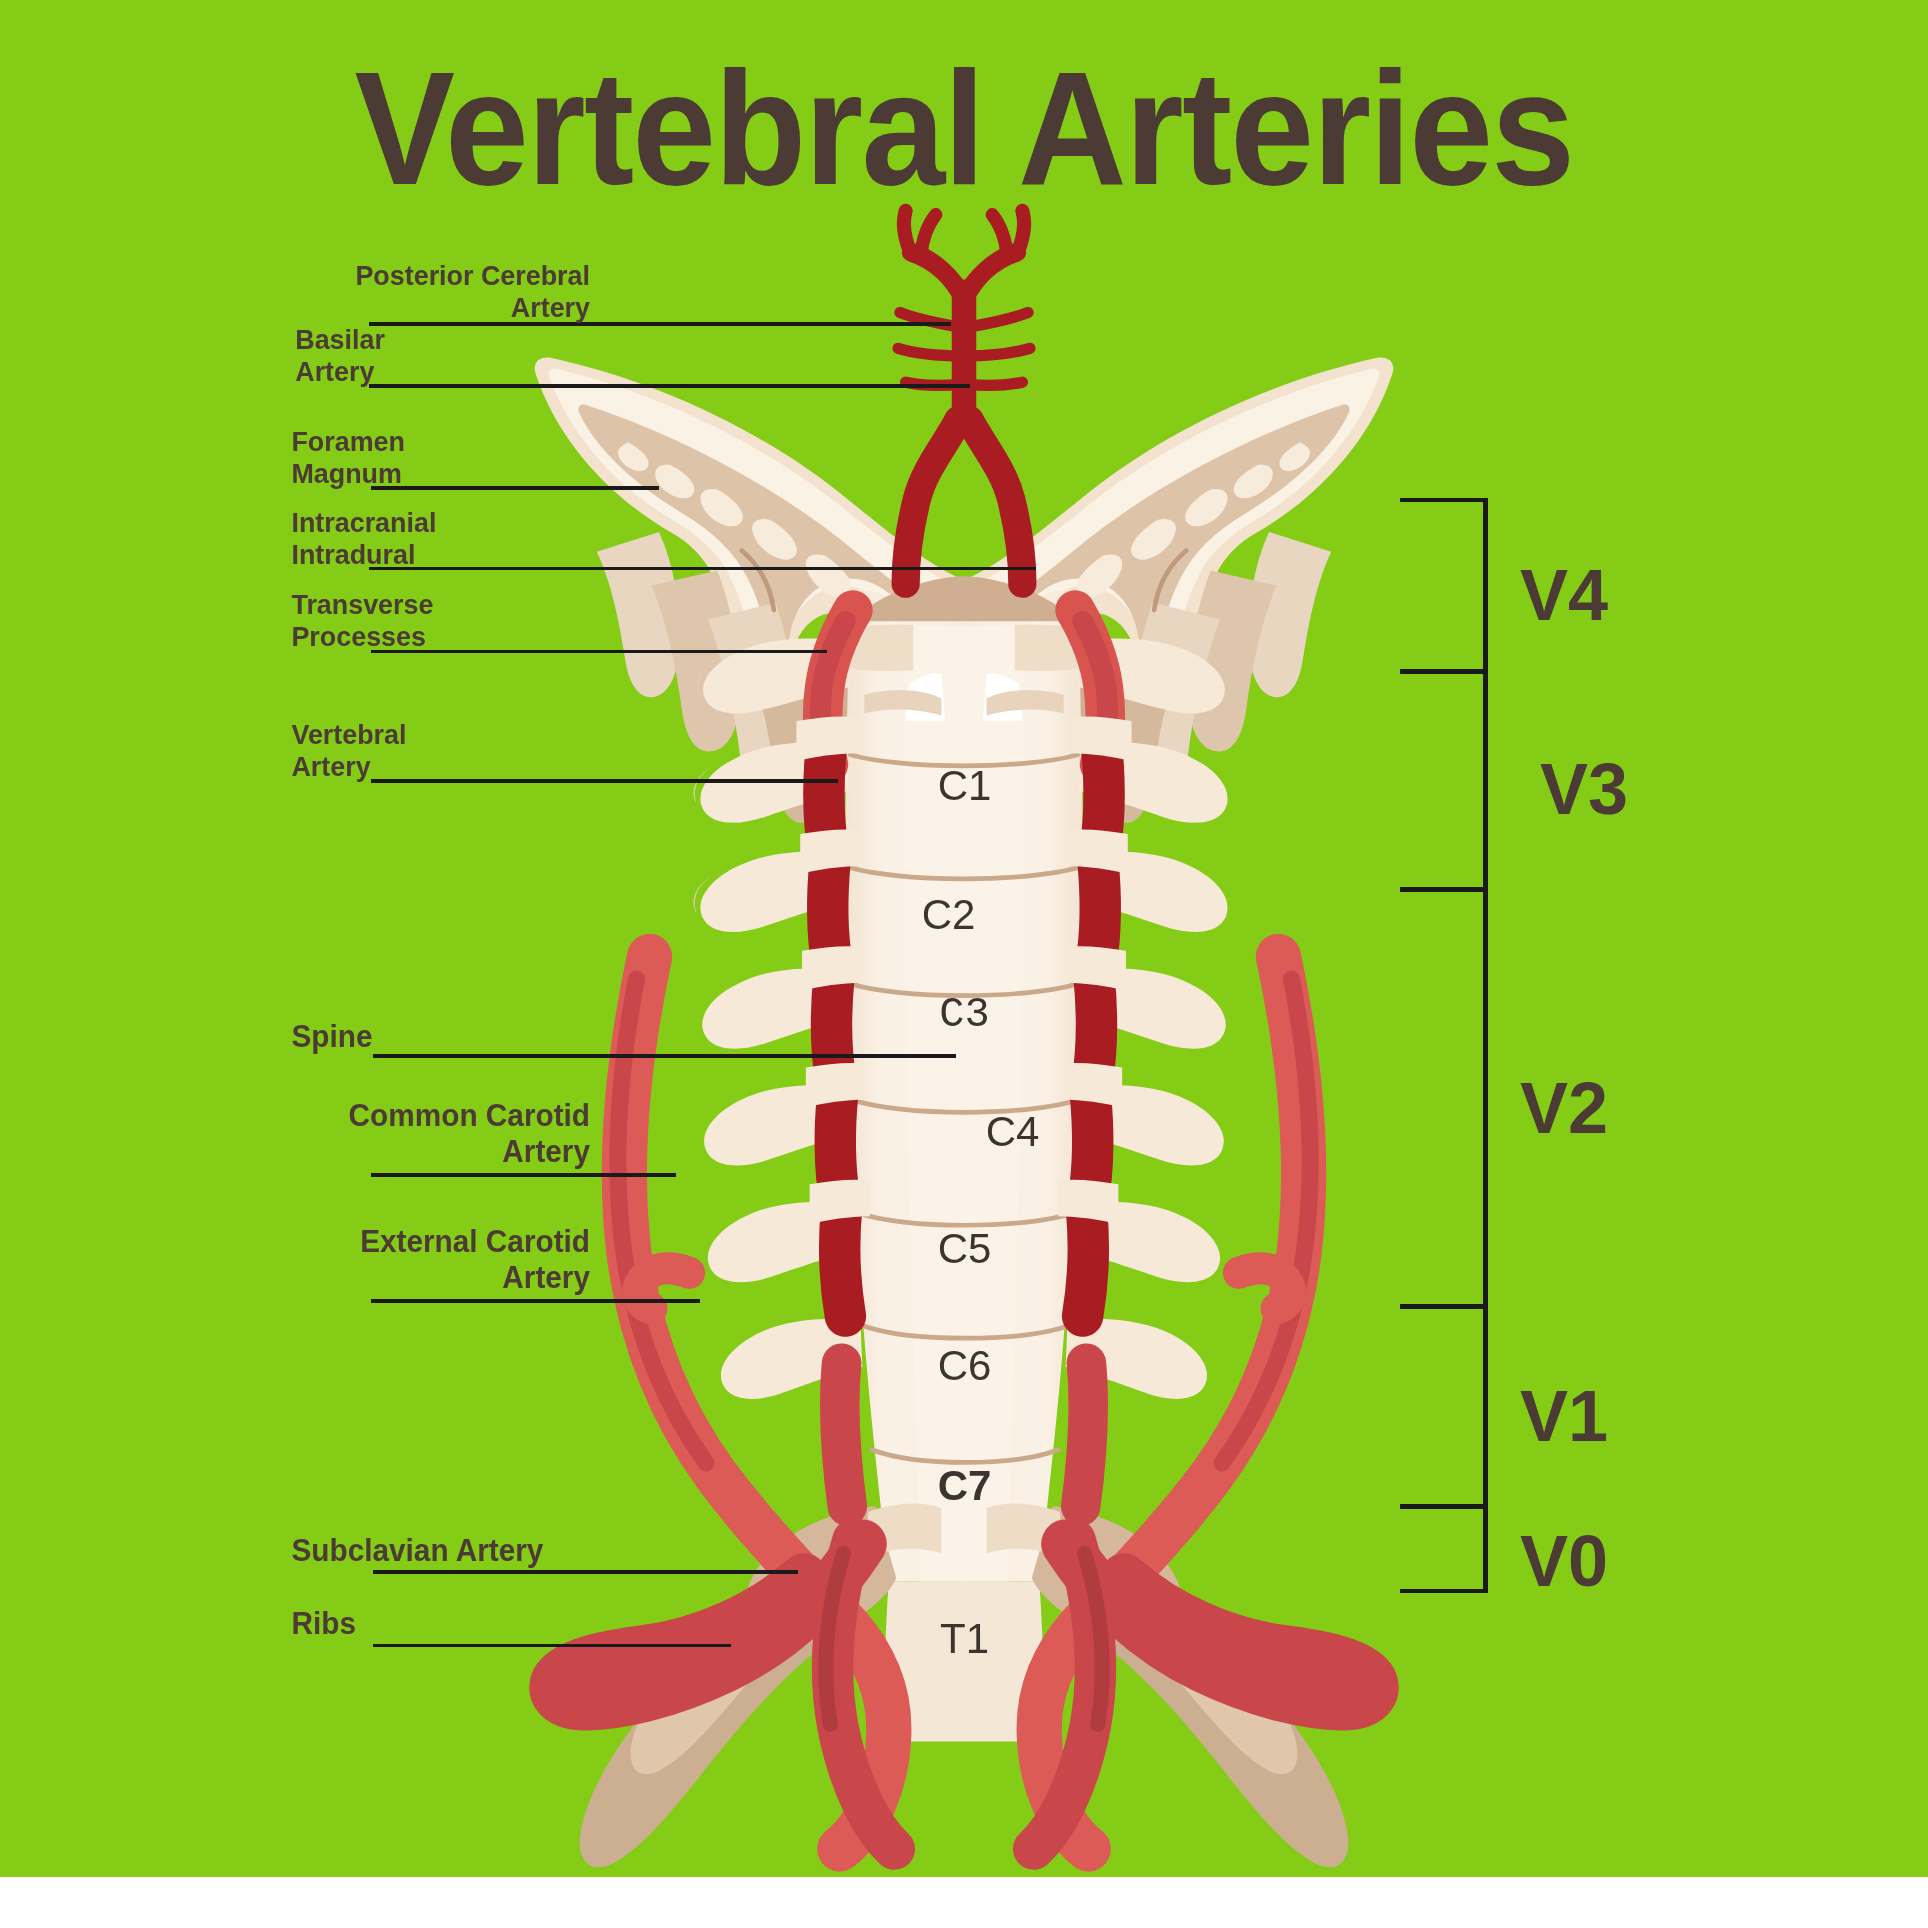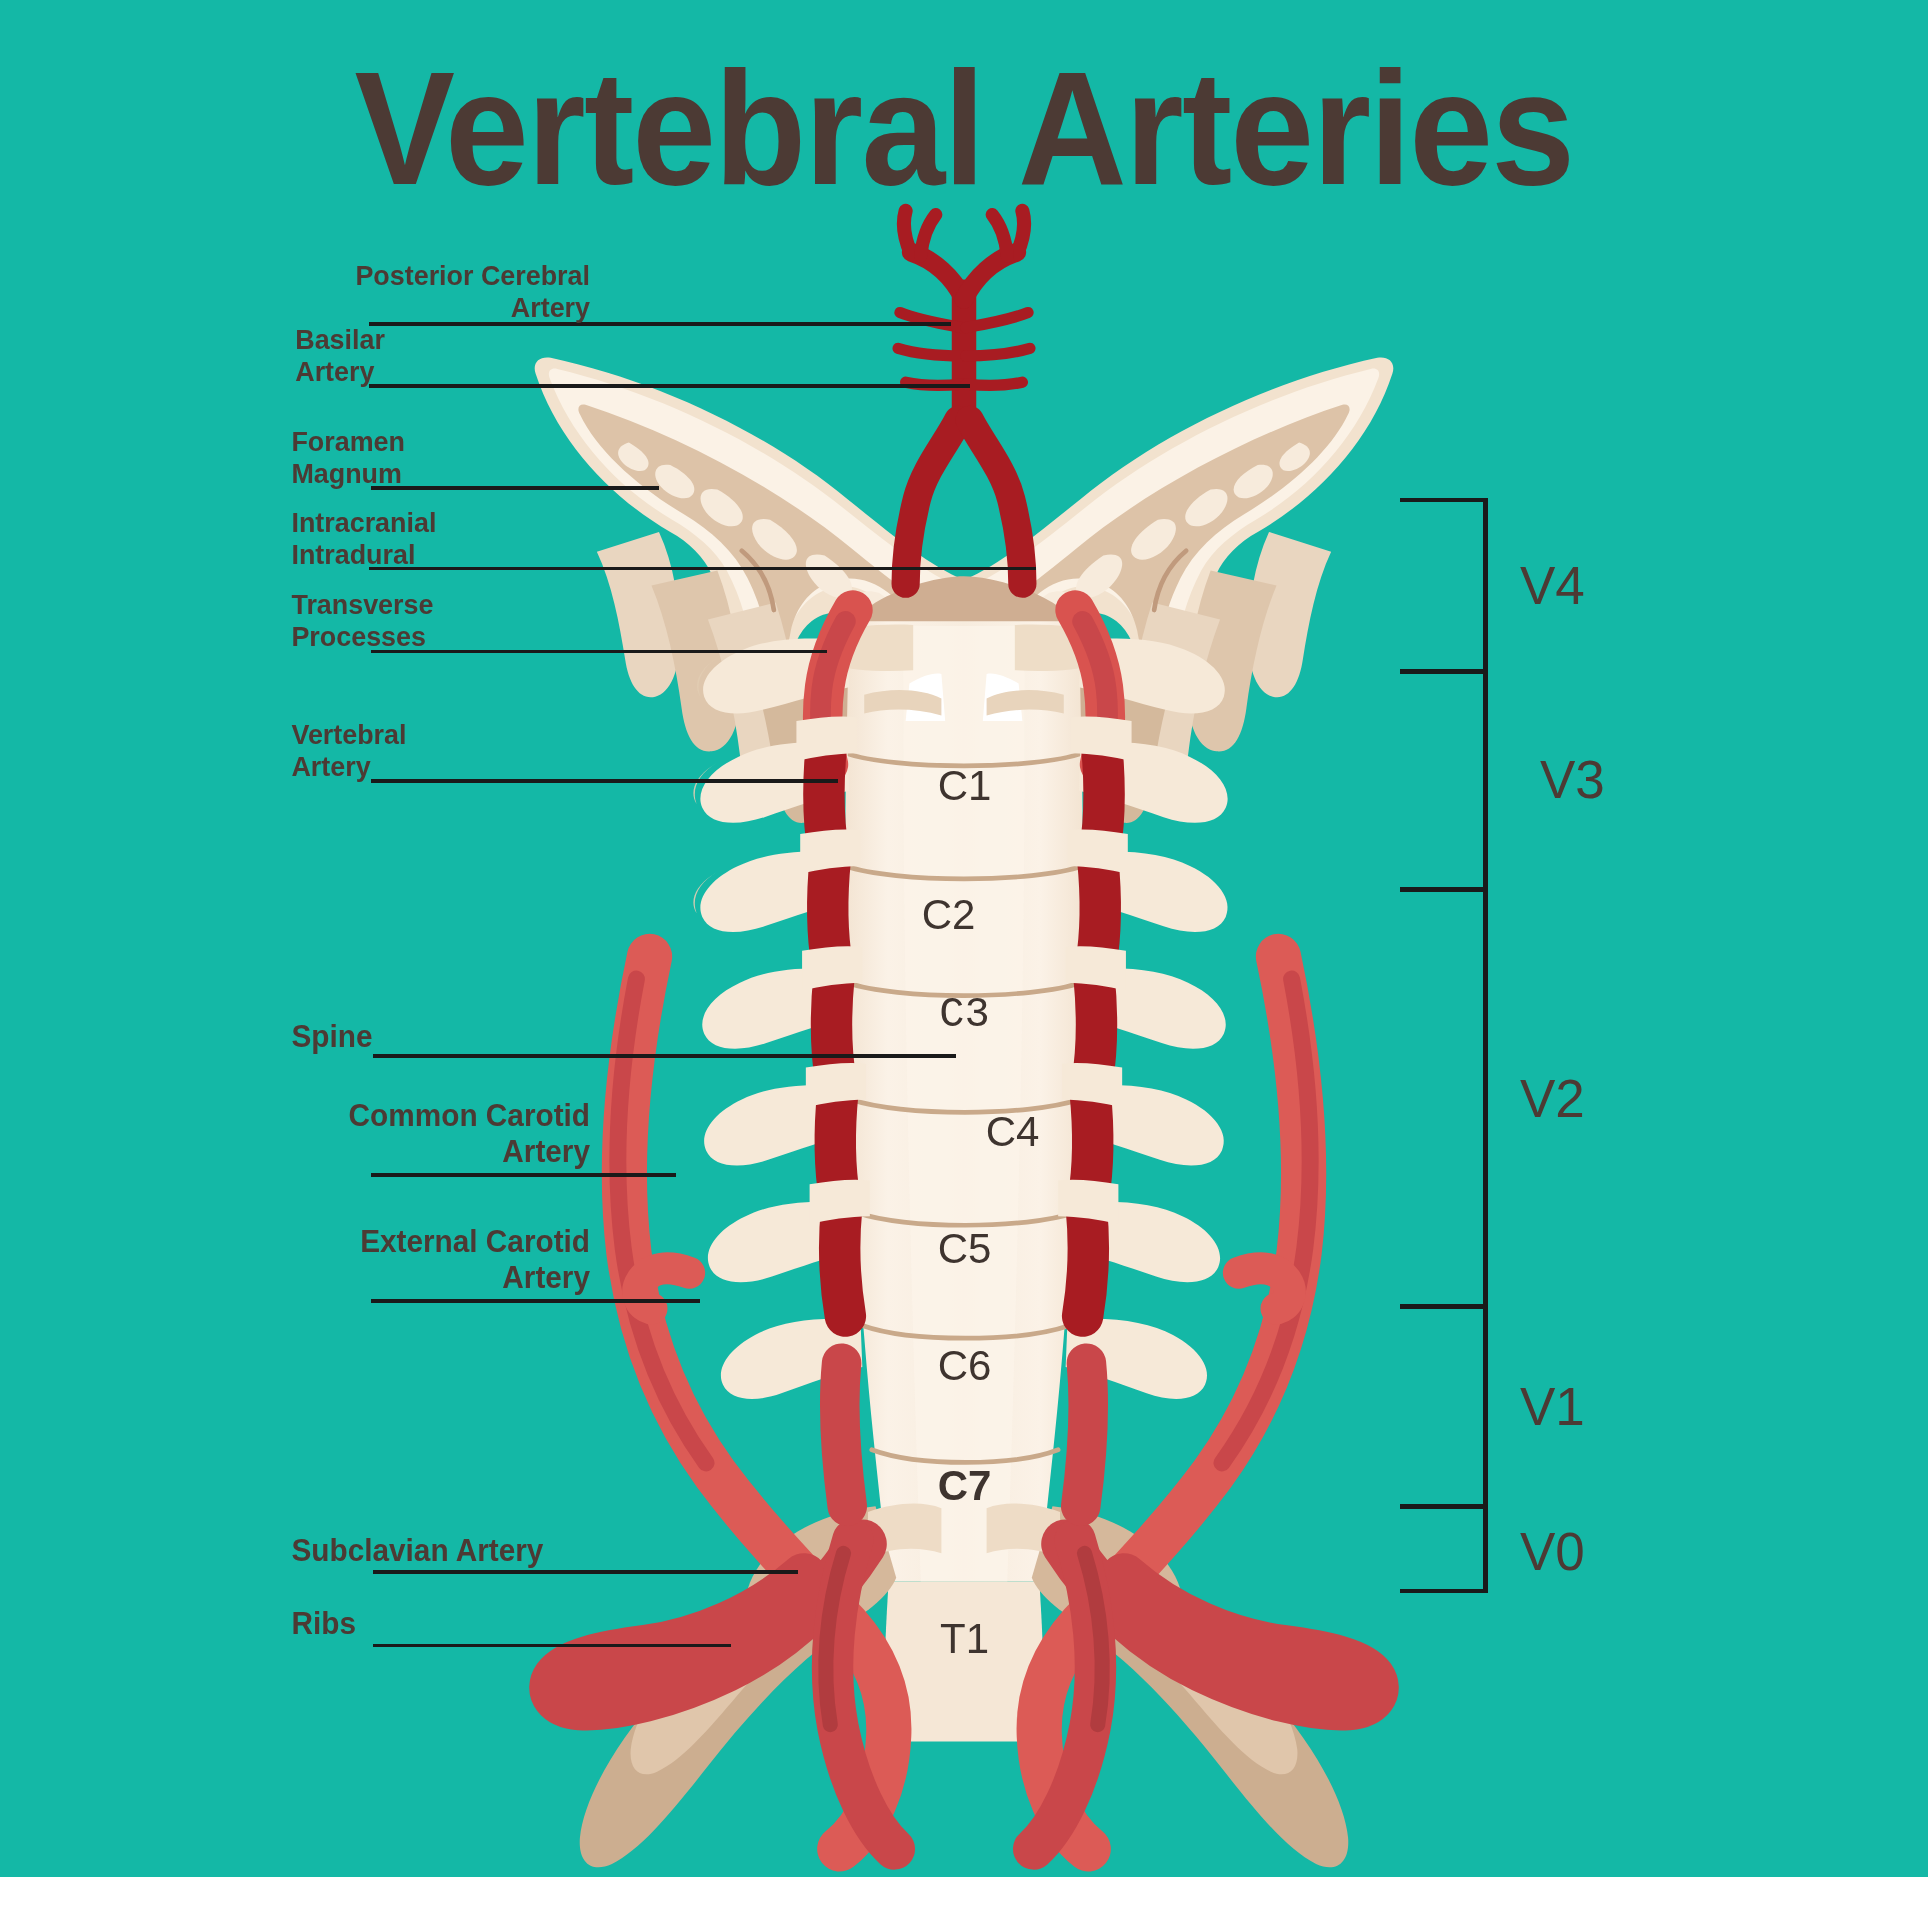--- a/index.html
+++ b/index.html
@@ -1,18 +1,18 @@
 <!DOCTYPE html>
 <html style="font-size:15px"><head>
 <meta charset="utf-8">
 <style>
   html,body{margin:0;padding:0;background:#ffffff;}
   body{width:1928px;height:1928px;position:relative;overflow:hidden;
        font-family:"Liberation Sans","DejaVu Sans",sans-serif;}
-  #stage{position:absolute;inset:0;width:1928px;height:1877px;background:#14b8a6;}
+  #stage{position:absolute;inset:0;width:1928px;height:1877px;background:#84cc16;}
 
   
   .title{
     position:absolute; left:0; top:47px; width:1928px;
     text-align:center;
     font-size:162px; line-height:1.0;
     font-weight:700;
     letter-spacing:-1.9px;
     color:#4C3A34;
     transform:scaleX(0.93);
@@ -31,22 +31,22 @@
     transform:scaleX(0.96);
     transform-origin:100% 50%;
   }
   .label.sz-s{font-size:28px;}
   .label.sz-m{font-size:31px;}
 
   
   .vlabel{
     position:absolute;
     color:#4C3A34;
-    font-weight:400;
-    font-size:53px;
+    font-weight:700;
+    font-size:72px;
     letter-spacing:0px;
     line-height:1;
   }
 
   
   .vert{
     position:absolute;
     color:#3E342F;
     font-weight:400;
     font-size:42px;

